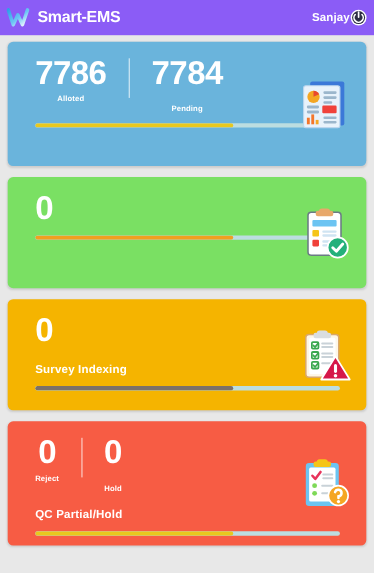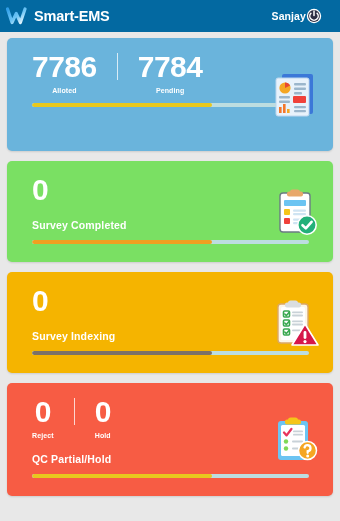--- a/index.html
+++ b/index.html
@@ -7,24 +7,24 @@
     width: 340px;
     height: 521px;
     overflow: hidden;
     background: #e8e8e8;
     font-family: "Liberation Sans", sans-serif;
   }
 
   
   .app-header {
     height: 32px;
-    background: #0369a1;
+    background: #8b5cf6;
     display: flex;
     align-items: center;
-    padding: 0 18px 0 6px;
+    padding: 0 6px 0 6px;
     position: relative;
   }
   .brand {
     display: flex;
     align-items: center;
     gap: 2px;
   }
   .logo-w { width: 26px; height: 20px; display: block; }
   .brand-title {
     color: #ffffff;
@@ -70,21 +70,21 @@
     padding-left: 13px;
     padding-top: 3px;
   }
   .stat {
     display: flex;
     flex-direction: column;
     align-items: center;
     min-width: 54px;
   }
   .stat-pad { padding-right: 20px; }
-  .stat-pad2 { padding-left: 20px; }
+  .stat-pad2 { padding-left: 20px; gap: 9px; }
   .stat-value {
     color: #ffffff;
     font-size: 30px;
     font-weight: bold;
     line-height: 1.0;
     letter-spacing: -0.5px;
   }
   .stat-label {
     color: #ffffff;
     font-size: 7px;
@@ -201,21 +201,20 @@
       </svg>
     </div>
   </div>
 
   <div class="card card-green">
     <div class="stats">
       <div class="stat" style="min-width:auto;align-items:flex-start;">
         <span class="stat-value">0</span>
       </div>
     </div>
-    <div class="card-title">Survey Completed</div>
     <div class="progress-track">
       <div class="progress-fill" style="width: 65%; background: rgb(240, 160, 32);"></div>
     </div>
     <div class="card-icon">
       <svg viewBox="0 0 48 50">
         <rect x="9" y="6" width="30" height="39" rx="3" fill="#ffffff" stroke="#6b7b84" stroke-width="1.4"></rect>
         <rect x="19" y="2.5" width="10" height="6" rx="2.6" fill="#e8a86a"></rect>
         <rect x="16" y="4.5" width="16" height="5" rx="2" fill="#e8a86a"></rect>
         <rect x="13" y="13" width="22" height="6" rx="1" fill="#6cc4f2"></rect>
         <rect x="13" y="22" width="6" height="6" rx="1" fill="#f5c518"></rect>

